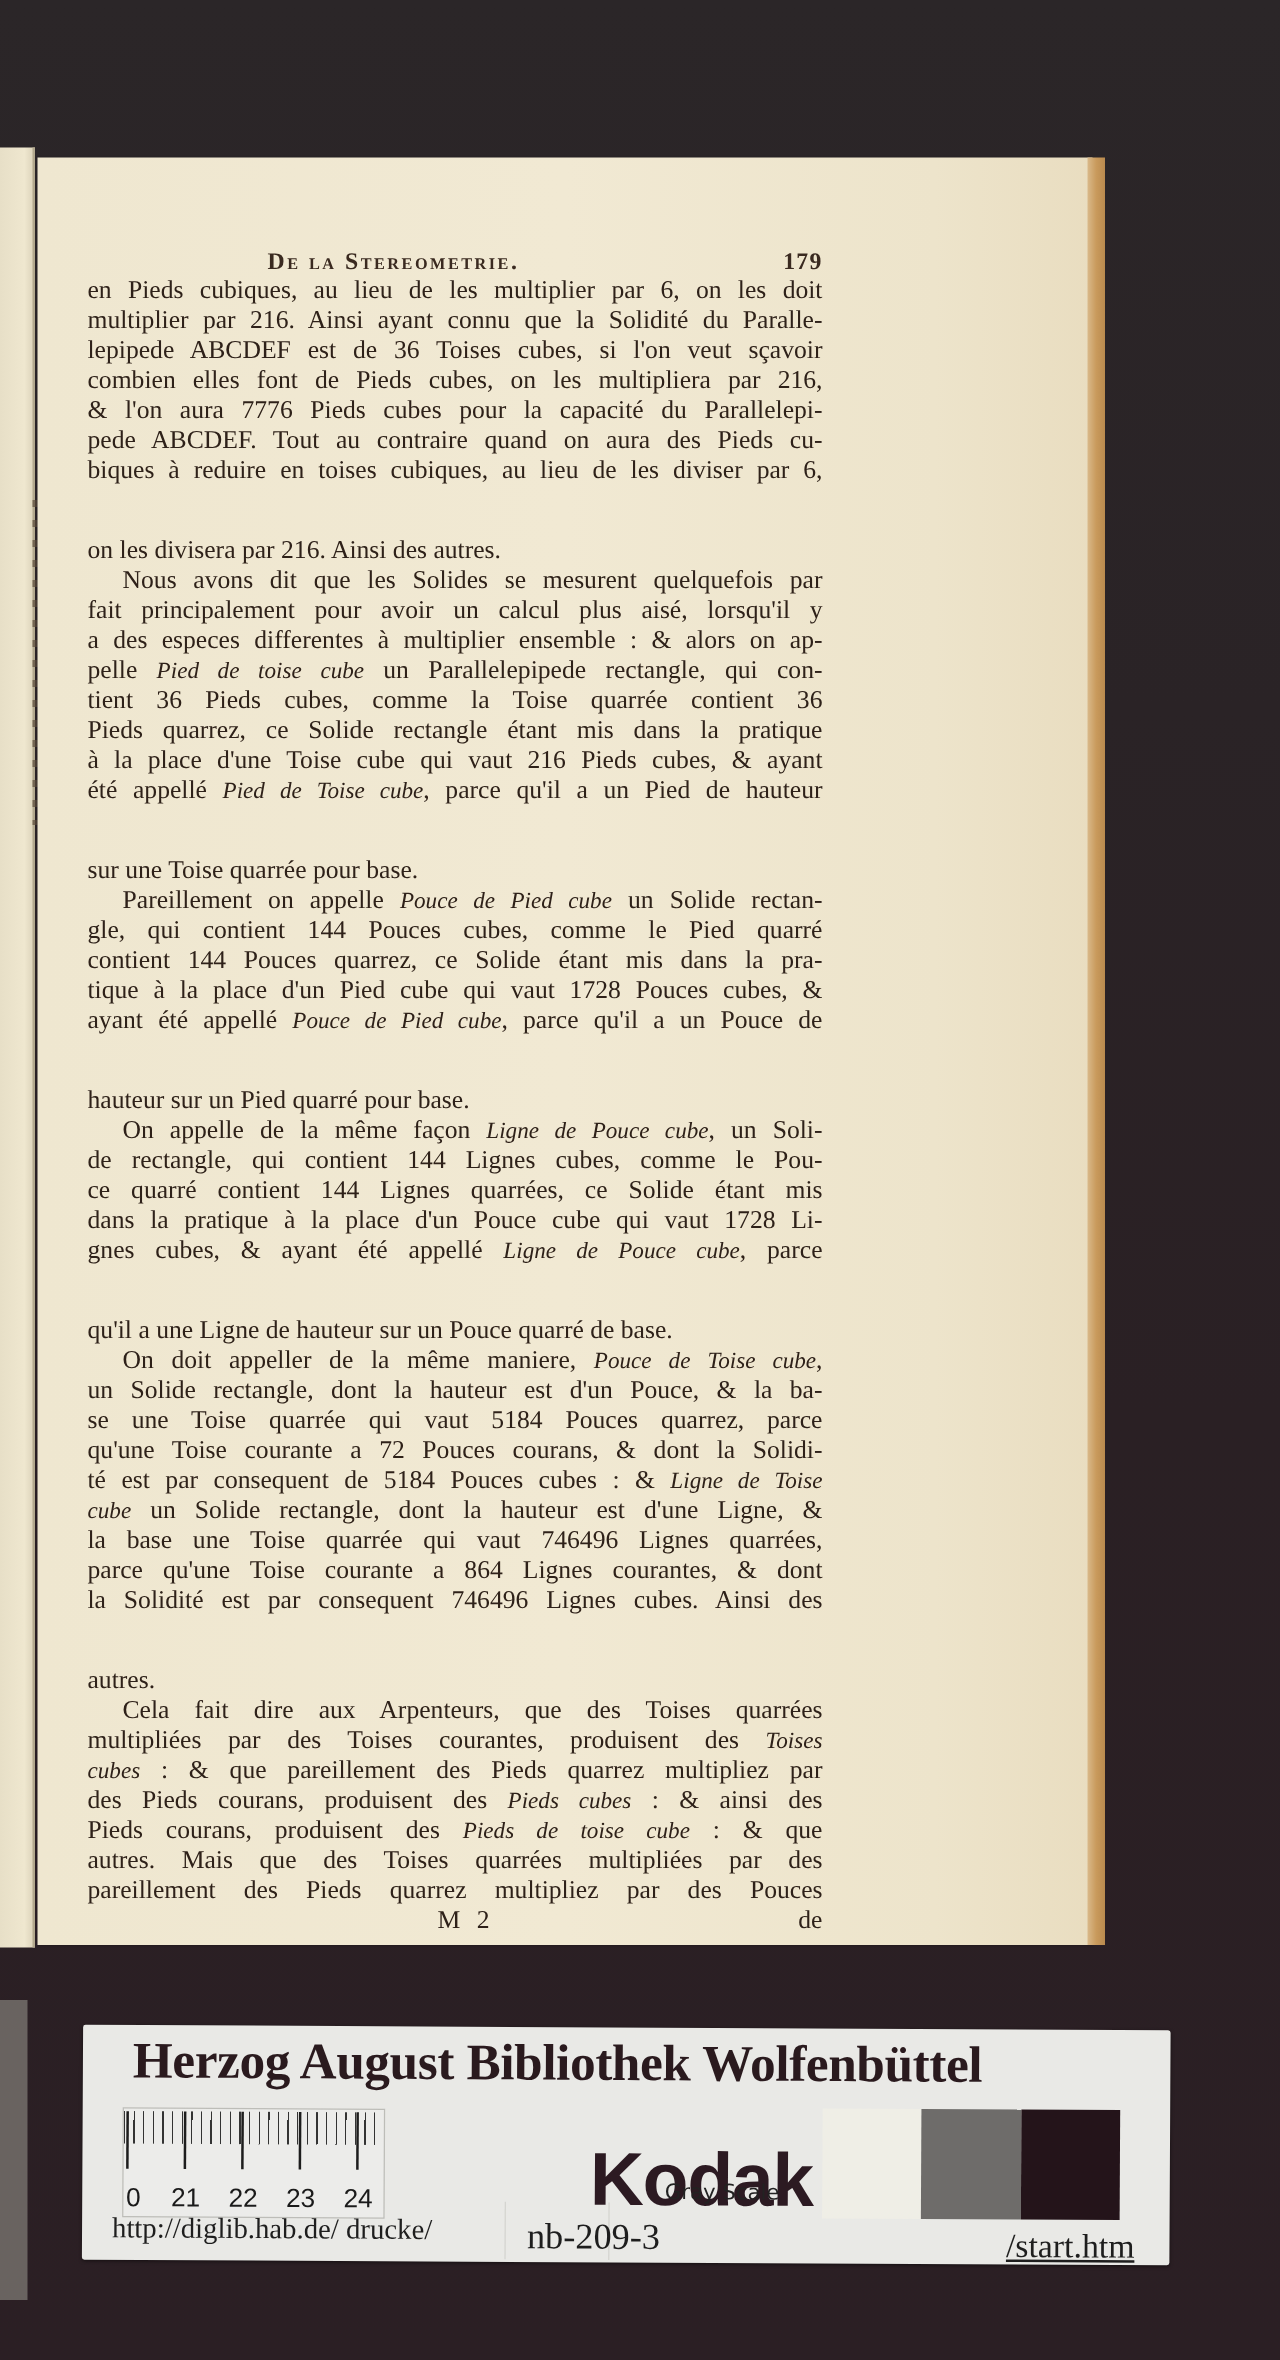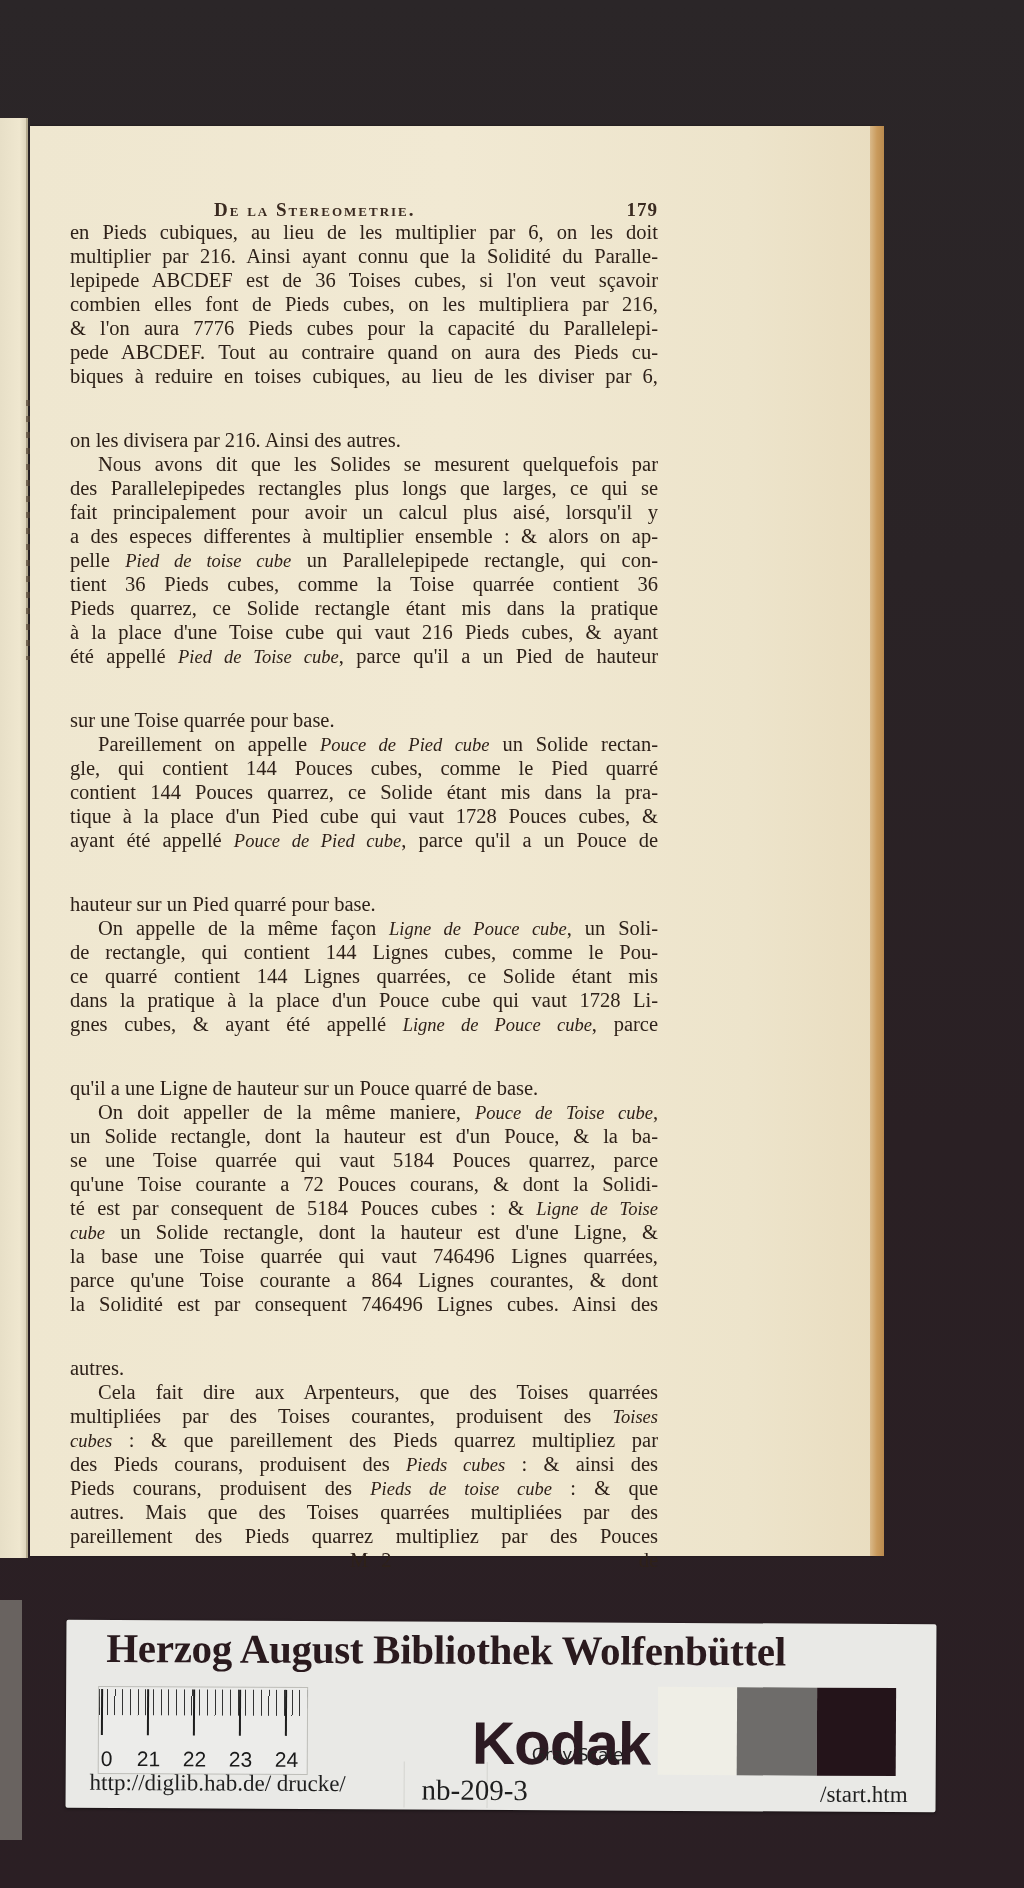--- a/index.html
+++ b/index.html
@@ -245,22 +245,23 @@
       position: absolute;
       left: 356px;
       top: 152px;
       font-size: 29px;
       color: #1e1e1e;
     }
     .url-right {
       position: absolute;
       right: 28px;
       top: 158px;
-      font-size: 23px;
+      font-size: 27px;
       color: #1e1e1e;
+      text-decoration: underline;
     }
   </style>
 </head>
 <body>
 
 <div class="backdrop"></div>
 <div class="binding-left"></div>
 <div class="binding-dots"></div>
 <div class="binding-lower"></div>
 
@@ -274,21 +275,20 @@
     <div id="body-lines">
         <span class="line">en Pieds cubiques, au lieu de les multiplier par 6, on les doit</span>
         <span class="line">multiplier par 216. Ainsi ayant connu que la Solidité du Paralle-</span>
         <span class="line">lepipede ABCDEF est de 36 Toises cubes, si l'on veut sçavoir</span>
         <span class="line">combien elles font de Pieds cubes, on les multipliera par 216,</span>
         <span class="line">&amp; l'on aura 7776 Pieds cubes pour la capacité du Parallelepi-</span>
         <span class="line">pede ABCDEF. Tout au contraire quand on aura des Pieds cu-</span>
         <span class="line">biques à reduire en toises cubiques, au lieu de les diviser par 6,</span>
         <span class="line last">on les divisera par 216. Ainsi des autres.</span>
         <span class="line indent">Nous avons dit que les Solides se mesurent quelquefois par</span>
-        <span class="line">des Parallelepipedes rectangles plus longs que larges, ce qui se</span>
         <span class="line">fait principalement pour avoir un calcul plus aisé, lorsqu'il y</span>
         <span class="line">a des especes differentes à multiplier ensemble : &amp; alors on ap-</span>
         <span class="line"><span>pelle </span><i>Pied de toise cube</i><span> un Parallelepipede rectangle, qui con-</span></span>
         <span class="line">tient 36 Pieds cubes, comme la Toise quarrée contient 36</span>
         <span class="line">Pieds quarrez, ce Solide rectangle étant mis dans la pratique</span>
         <span class="line">à la place d'une Toise cube qui vaut 216 Pieds cubes, &amp; ayant</span>
         <span class="line"><span>été appellé </span><i>Pied de Toise cube</i><span>, parce qu'il a un Pied de hauteur</span></span>
         <span class="line last">sur une Toise quarrée pour base.</span>
         <span class="line indent"><span>Pareillement on appelle </span><i>Pouce de Pied cube</i><span> un Solide rectan-</span></span>
         <span class="line">gle, qui contient 144 Pouces cubes, comme le Pied quarré</span>

